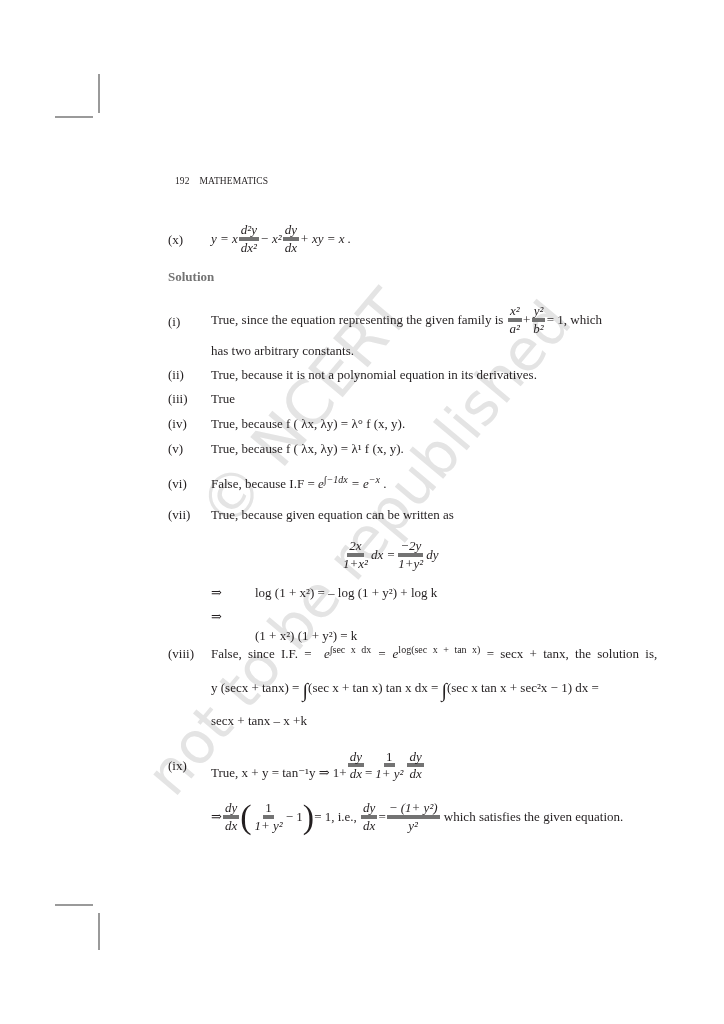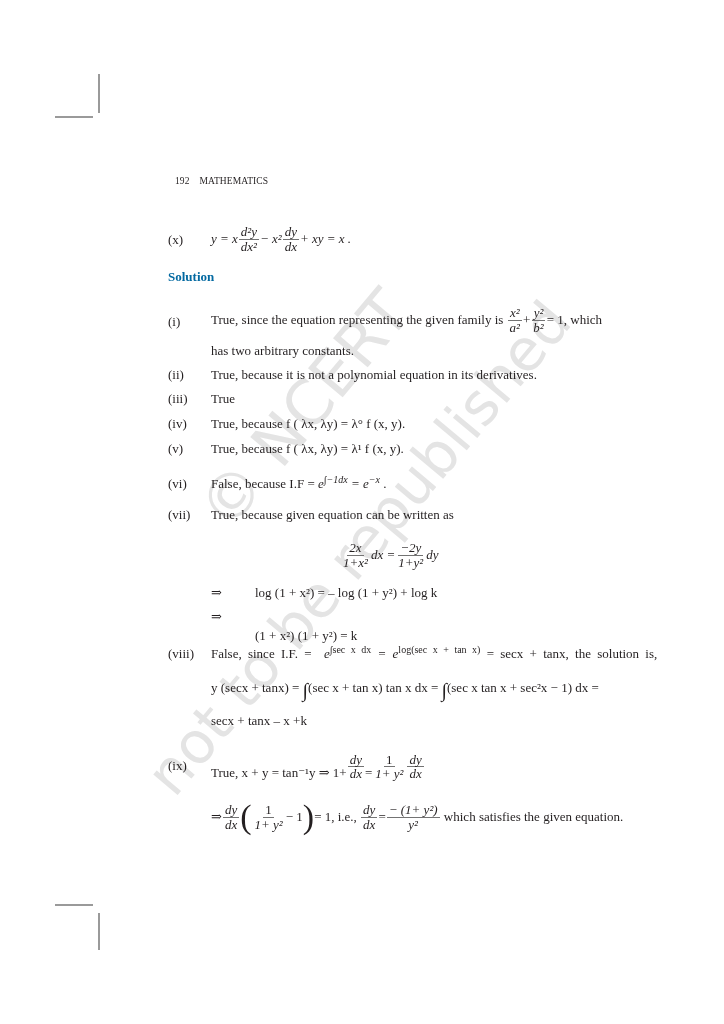--- a/index.html
+++ b/index.html
@@ -5,25 +5,25 @@
   html, body { margin:0; padding:0; }
   body { width:724px; height:1024px; background:#ffffff; position:relative; overflow:hidden;
          font-family:"Liberation Serif", "DejaVu Serif", serif; color:#231f20; }
   .crop { position:absolute; background:#9a9a9a; }
   .abs { position:absolute; white-space:nowrap;margin-left:32px; }
   .hdr { font-size:9.5px; letter-spacing:0.1px; }
   .txt { font-size:13px; }
   .lbl { font-size:13px; }
   i, .it { font-style:italic; }
   .frac { display:inline-flex; flex-direction:column; align-items:center; vertical-align:middle; line-height:1.05; margin:0 1px; }
-  .frac .num { border-bottom:1px solid #737373; padding:0 2px; }
+  .frac .num { border-bottom:4px solid #737373; padding:0 2px; }
   .frac .den { padding:0 2px; }
   sup { font-size:8px; vertical-align:super; line-height:0; }
   .tiny { font-size:10px; }
-  .solution { color:#0369a1; font-weight:bold; font-size:13px; }
+  .solution { color:#737373; font-weight:bold; font-size:13px; }
   .wm { position:absolute; font-family:"DejaVu Sans", sans-serif; color:#e4e4e4; white-space:nowrap; transform-origin:left bottom; z-index:0; }
   .content { position:relative; z-index:1; }
   .bigparen { font-size:34px; vertical-align:middle; line-height:1; font-weight:lighter; }
   .intg { font-size:20px; vertical-align:middle; line-height:1; }
 </style>
 </head>
 <body>
 
 <div class="crop" style="left:98px;top:74px;width:2px;height:39px;"></div>
 <div class="crop" style="left:55px;top:116px;width:38px;height:2px;"></div>

